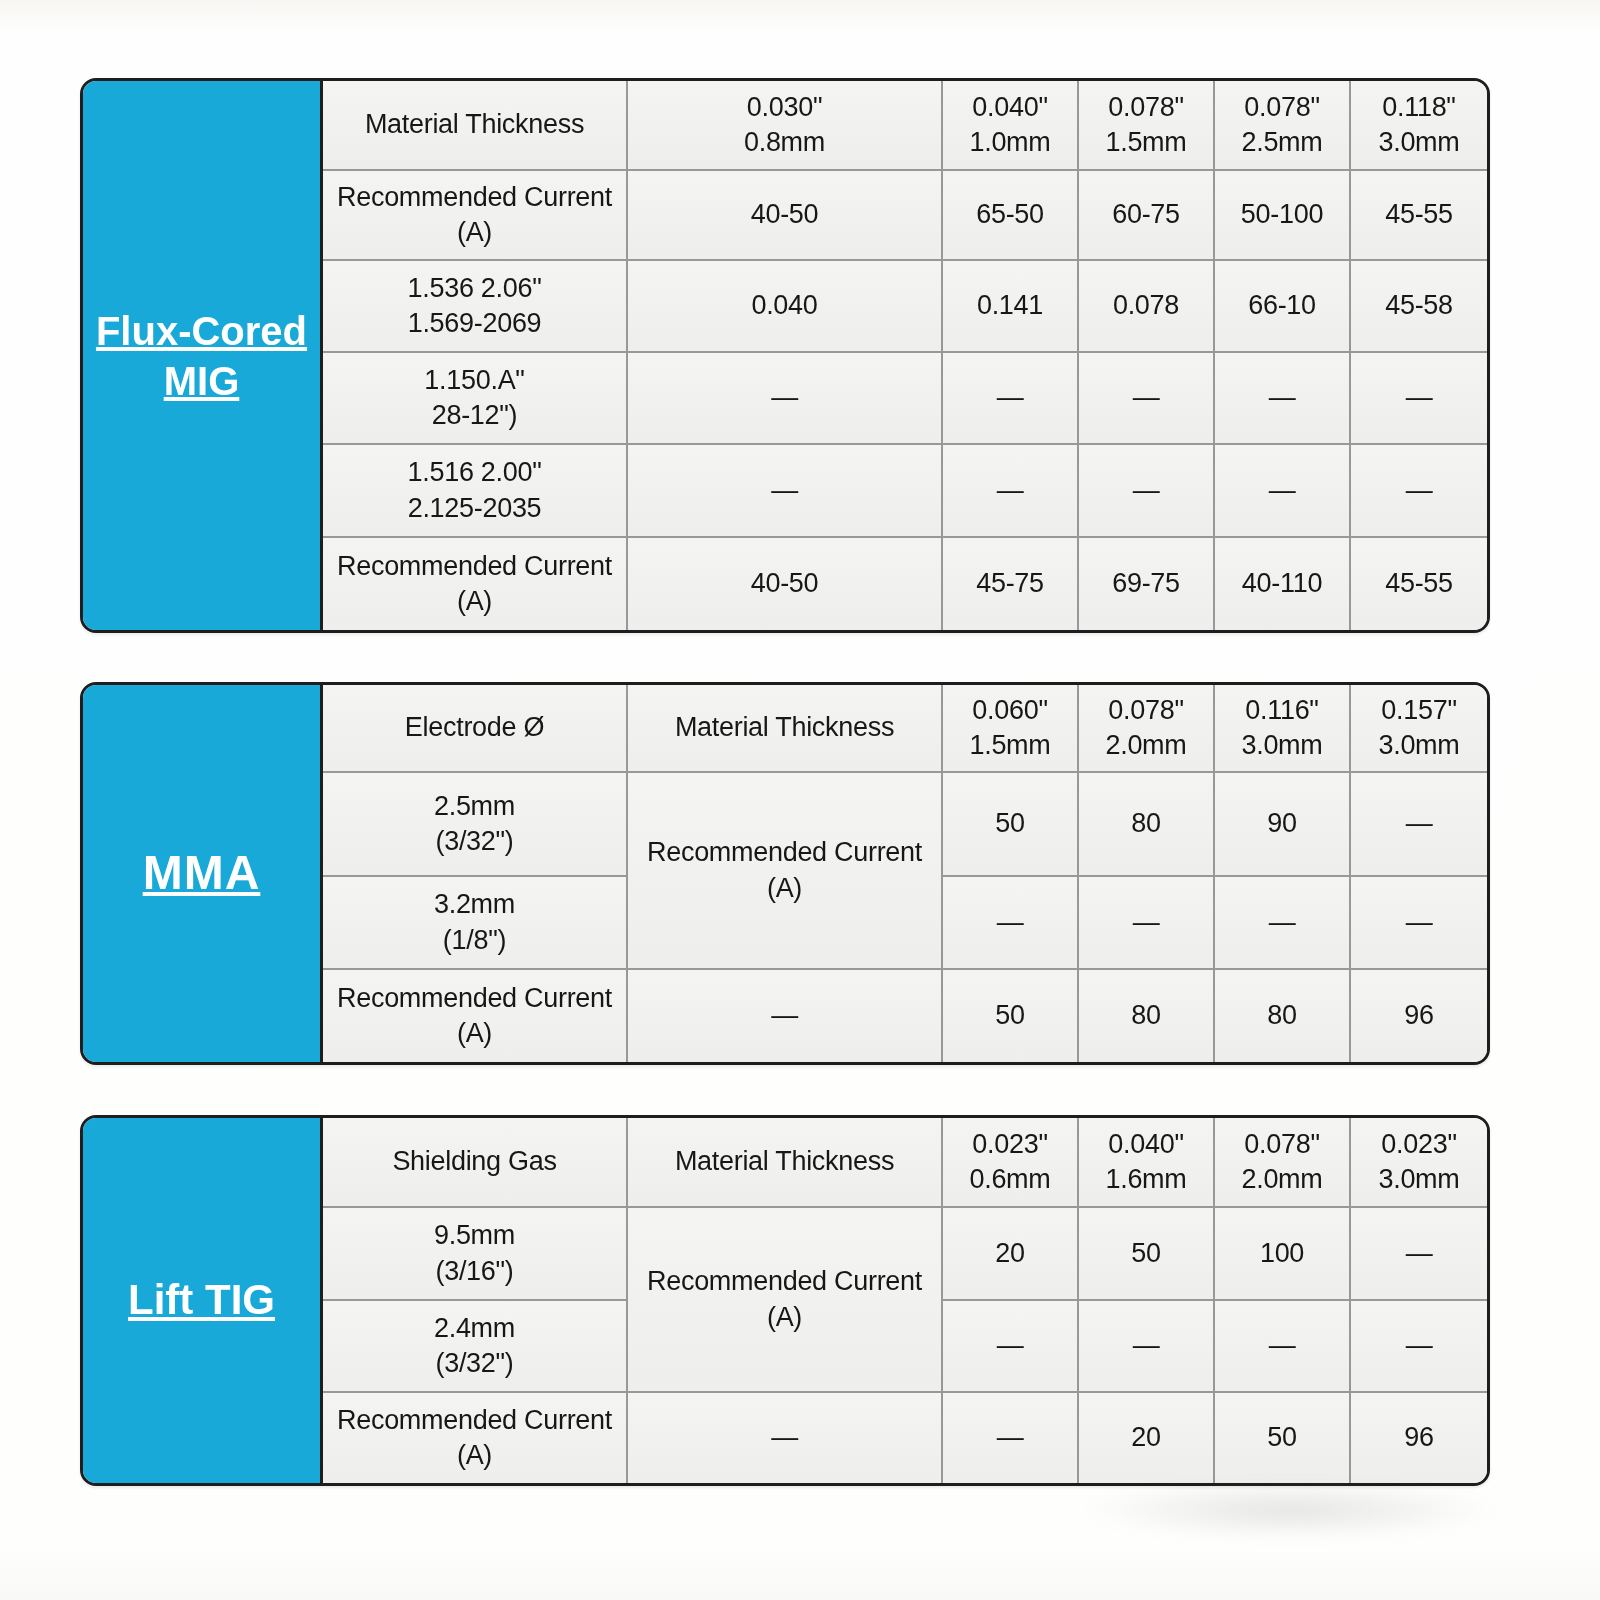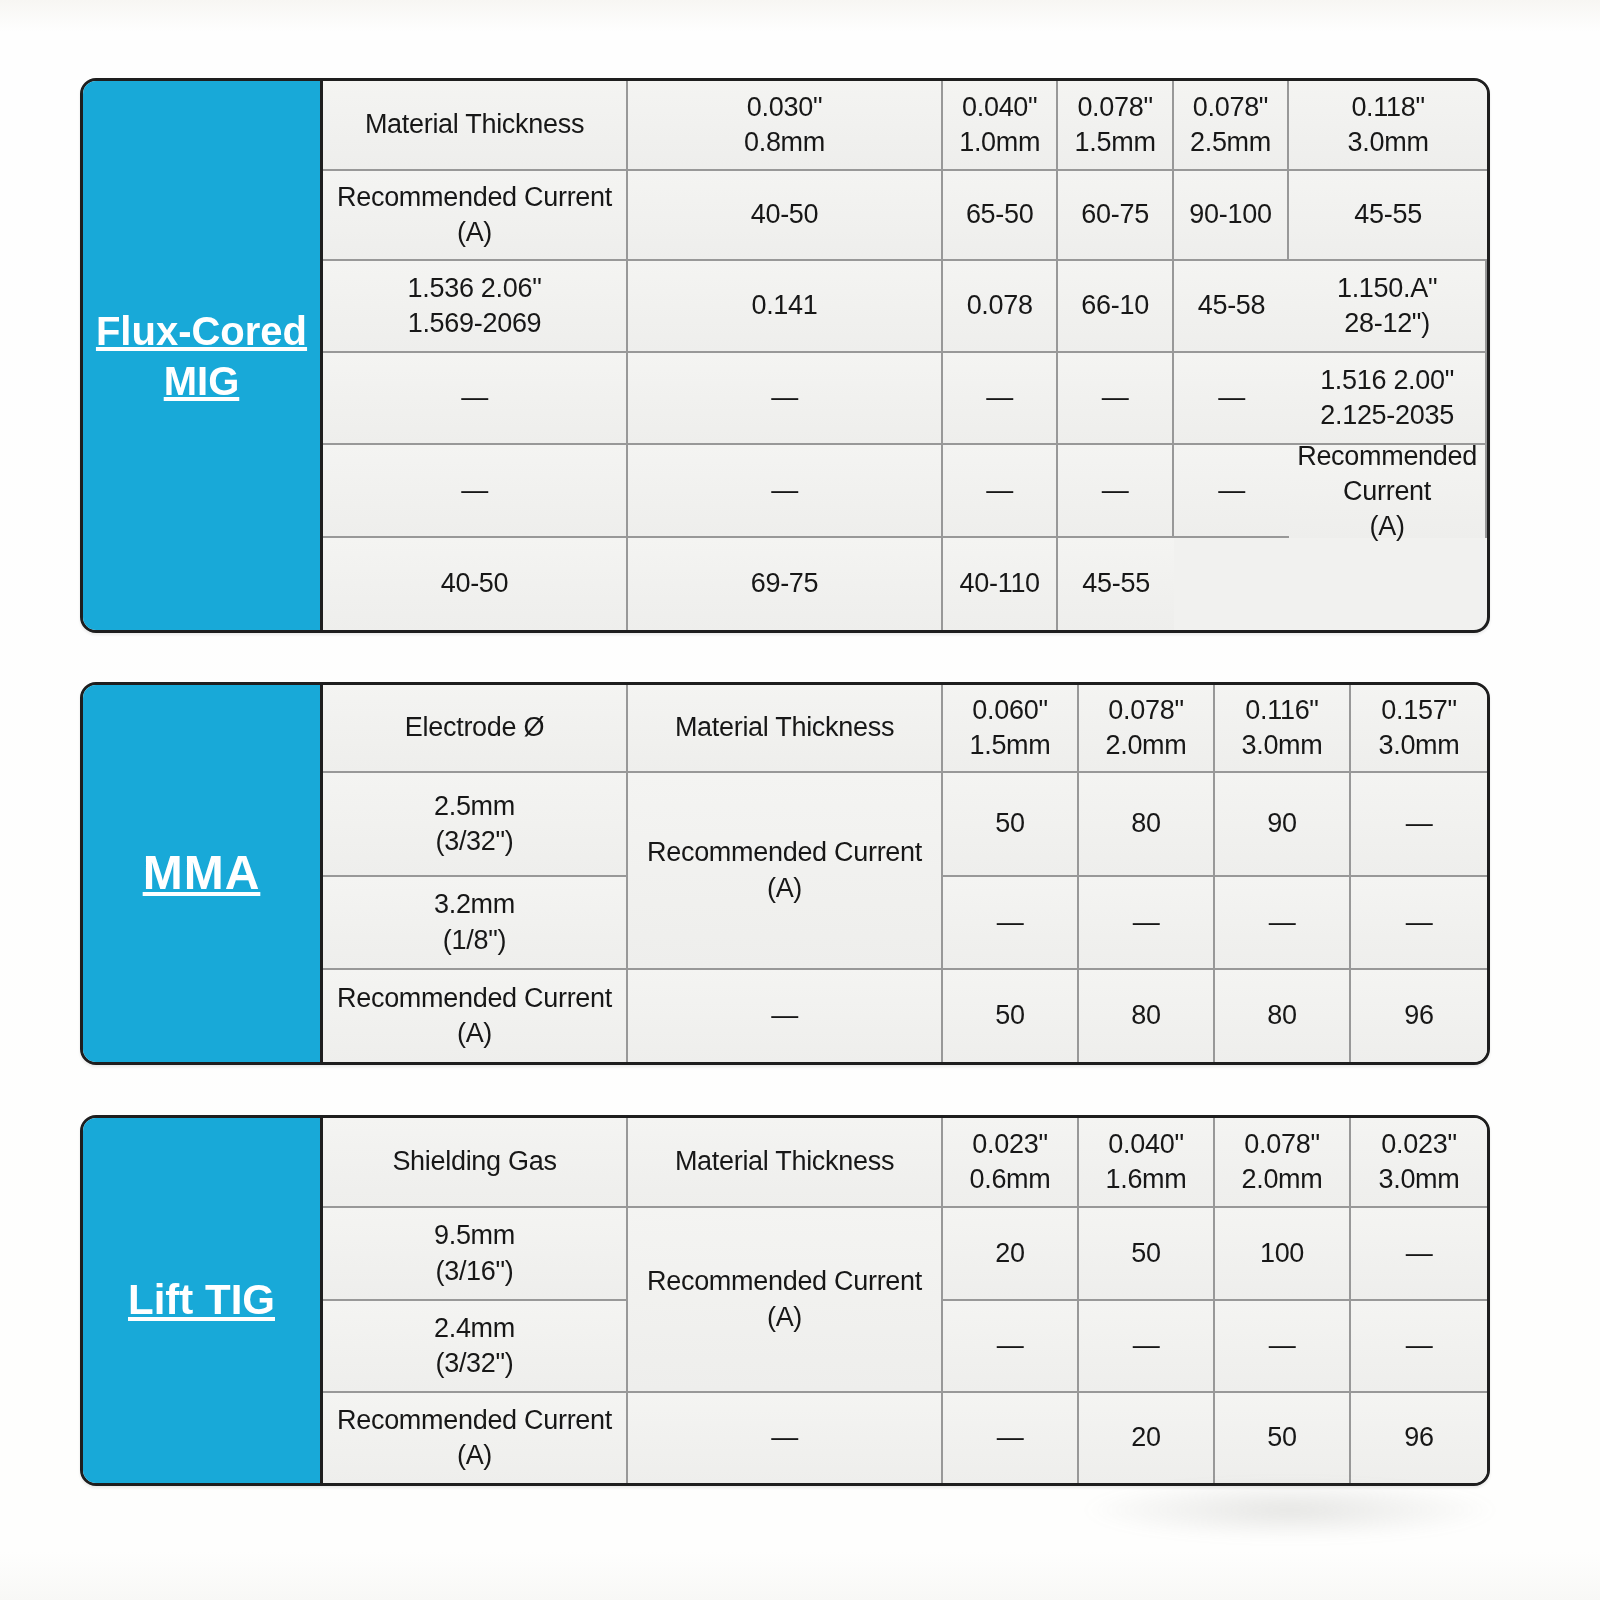--- a/index.html
+++ b/index.html
@@ -76,25 +76,26 @@
   <div class="cell">0.078"
 2.5mm</div>
   <div class="cell noR">0.118"
 3.0mm</div>
 
   <div class="cell">Recommended Current
 (A)</div>
   <div class="cell">40-50</div>
   <div class="cell">65-50</div>
   <div class="cell">60-75</div>
-  <div class="cell">90-100</div>
+  <div class="cell">50-100</div>
   <div class="cell noR">45-55</div>
 
   <div class="cell">1.536 2.06"
 1.569-2069</div>
+  <div class="cell">0.040</div>
   <div class="cell">0.141</div>
   <div class="cell">0.078</div>
   <div class="cell">66-10</div>
   <div class="cell noR">45-58</div>
 
   <div class="cell">1.150.A"
 28-12")</div>
   <div class="cell">—</div>
   <div class="cell">—</div>
   <div class="cell">—</div>
@@ -105,20 +106,21 @@
 2.125-2035</div>
   <div class="cell">—</div>
   <div class="cell">—</div>
   <div class="cell">—</div>
   <div class="cell">—</div>
   <div class="cell noR">—</div>
 
   <div class="cell noB">Recommended Current
 (A)</div>
   <div class="cell noB">40-50</div>
+  <div class="cell noB">45-75</div>
   <div class="cell noB">69-75</div>
   <div class="cell noB">40-110</div>
   <div class="cell noR noB">45-55</div>
 </div>
 
 <div class="tbl" id="t2">
   <div class="cell side">MMA</div>
 
   <div class="cell">Electrode Ø</div>
   <div class="cell">Material Thickness</div>

